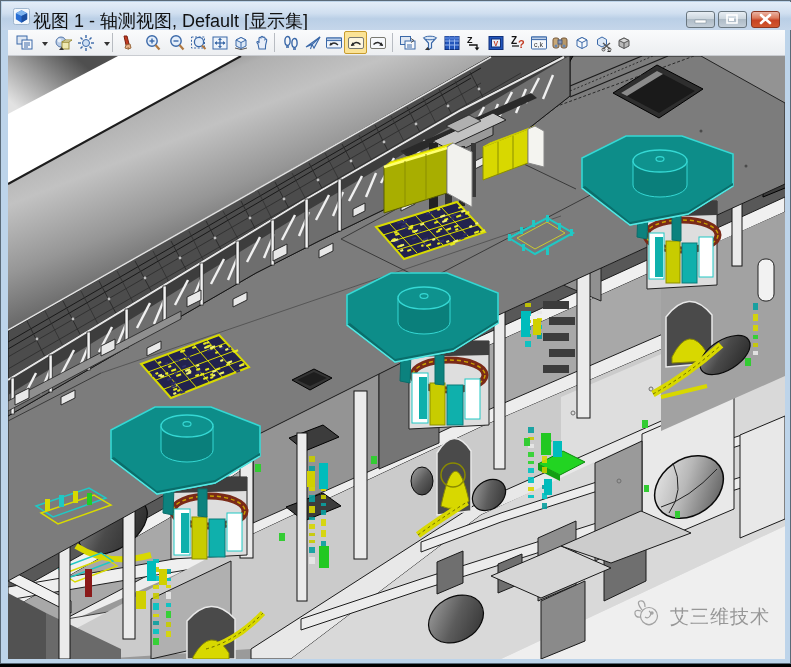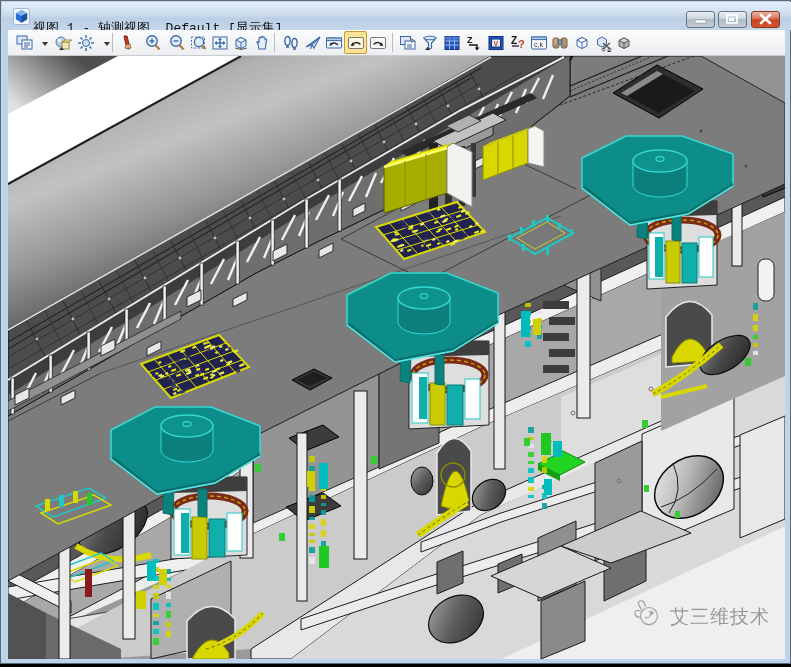--- a/index.html
+++ b/index.html
@@ -2,21 +2,21 @@
 <html><head>
 <meta charset="utf-8">
 <style>
 html,body{margin:0;padding:0;width:791px;height:667px;overflow:hidden;
 font-family:"Liberation Sans",sans-serif;background:#000;}
 #win{position:absolute;left:0;top:0;width:791px;height:664px;
 background:#bdd4ea;box-sizing:border-box;border:1px solid #5a6a78;}
 #titlebar{position:absolute;left:1px;top:1px;width:789px;height:28px;
 background:linear-gradient(180deg,#e3edf8 0%,#d0dff0 40%,#bacfe6 60%,#c5d6ea 100%);}
 #title-icon{position:absolute;left:11px;top:6px;width:17px;height:17px;}
-#title-text{position:absolute;left:31px;top:17px;font-size:13px;color:#111;white-space:nowrap;font-family:Liberation Mono, monospace;}
+#title-text{position:absolute;left:31px;top:7px;font-size:18px;color:#111;white-space:nowrap;}
 .wbtn{position:absolute;top:9px;width:29px;height:17px;border-radius:3px;
 border:1px solid #69767f;box-sizing:border-box;}
 #btn-min{left:684px;background:linear-gradient(180deg,#e8eef4 0%,#ccd6de 45%,#aebbc6 50%,#c3ced8 100%);}
 #btn-max{left:716px;background:linear-gradient(180deg,#e8eef4 0%,#ccd6de 45%,#aebbc6 50%,#c3ced8 100%);}
 #btn-close{left:749px;background:linear-gradient(180deg,#eab4a4 0%,#dc7a5c 40%,#c74324 55%,#d2572e 100%);border-color:#8c3621;}
 #toolbar{position:absolute;left:7px;top:29px;width:777px;height:26px;
 background:linear-gradient(180deg,#fafbfc,#eceef1);border-bottom:1px solid #c9ccd1;box-sizing:border-box;}
 .tsep{position:absolute;top:3px;width:1px;height:19px;background:#b8bcc2;}
 #view{position:absolute;left:7px;top:55px;width:777px;height:603px;background:#fff;overflow:hidden;}
 #blackbar{position:absolute;left:0;top:664px;width:791px;height:3px;background:#000;}

